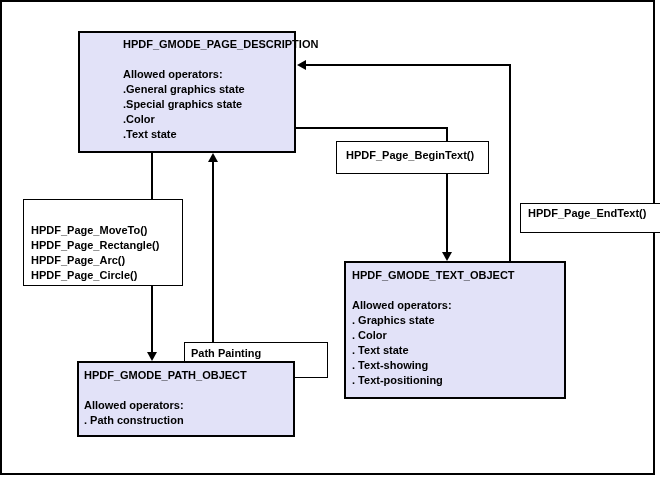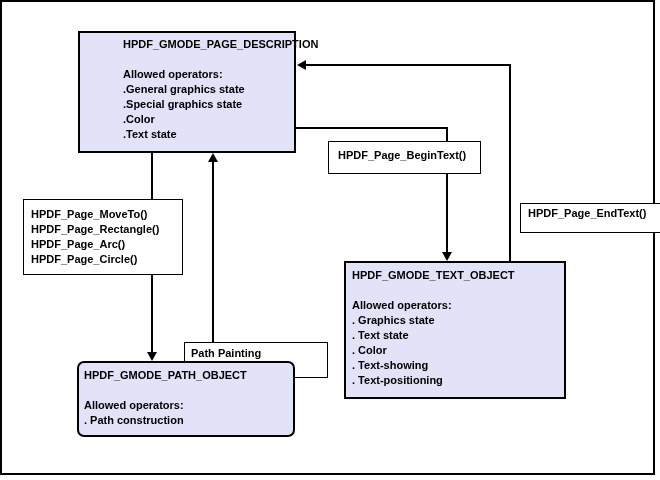--- a/index.html
+++ b/index.html
@@ -23,22 +23,22 @@
   .node.filled{border-width:2px;}
   .node .title{margin:0 0 15px 0;}
   .line{position:absolute;background:#000;z-index:1;}
   .arrow{position:absolute;width:0;height:0;z-index:3;}
   .arrow.down{border-left:5px solid transparent;border-right:5px solid transparent;border-top:9px solid #000;}
   .arrow.up{border-left:5px solid transparent;border-right:5px solid transparent;border-bottom:9px solid #000;}
   .arrow.left{border-top:5px solid transparent;border-bottom:5px solid transparent;border-right:9px solid #000;}
 
   
   #node-page-description{left:78px;top:31px;width:218px;height:122px;padding:4px 4px 0 4px;}
-  #node-move-group{left:23px;top:199px;width:160px;height:76px;padding:7px 0 0 7px;}
-  #node-begin-text{left:328px;top:141px;width:153px;height:33px;padding:6px 0 0 9px;}
+  #node-move-group{left:23px;top:199px;width:160px;height:87px;padding:23px 0 0 7px;}
+  #node-begin-text{left:336px;top:141px;width:153px;height:33px;padding:6px 0 0 9px;}
   #node-end-text{left:480px;top:203px;width:163px;height:30px;padding:2px 0 0 7px;margin-left:40px;}
   #node-path-painting{left:184px;top:302px;width:144px;height:36px;padding:3px 0 0 6px;margin-top:40px;}
   #node-path-object{left:77px;top:361px;width:218px;height:76px;padding:5px 0 0 5px;}
   #node-text-object{left:344px;top:261px;width:222px;height:138px;padding:5px 0 0 6px;}
 
   
   #c1-v{left:151px;top:153px;width:2px;height:200px;}
   #a1-down{left:147px;top:352px;}
   #c2-v{left:212px;top:162px;width:2px;height:199px;}
   #a2-up{left:208px;top:153px;}
@@ -85,32 +85,32 @@
 
   <div class="node" id="node-end-text">
     <div>HPDF_Page_EndText()</div>
   </div>
 
   <div class="node" id="node-path-painting">
     <div>Path Painting</div>
     <div>Operators</div>
   </div>
 
-  <div class="node filled" id="node-path-object" style="background: rgb(226, 226, 248); border-radius: 7px;">
+  <div class="node filled" id="node-path-object" style="background: rgb(226, 226, 248);">
     <div class="title">HPDF_GMODE_PATH_OBJECT</div>
     <div>Allowed operators:</div>
     <div>. Path construction</div>
   </div>
 
   <div class="node filled" id="node-text-object" style="background: rgb(226, 226, 248);">
     <div class="title">HPDF_GMODE_TEXT_OBJECT</div>
     <div>Allowed operators:</div>
     <div>. Graphics state</div>
+    <div>. Color</div>
     <div>. Text state</div>
-    <div>. Color</div>
     <div>. Text-showing</div>
     <div>. Text-positioning</div>
   </div>
 
   <div class="arrow down" id="a1-down"></div>
   <div class="arrow up" id="a2-up"></div>
   <div class="arrow down" id="a3-down"></div>
   <div class="arrow left" id="a4-left"></div>
 
 </div>

